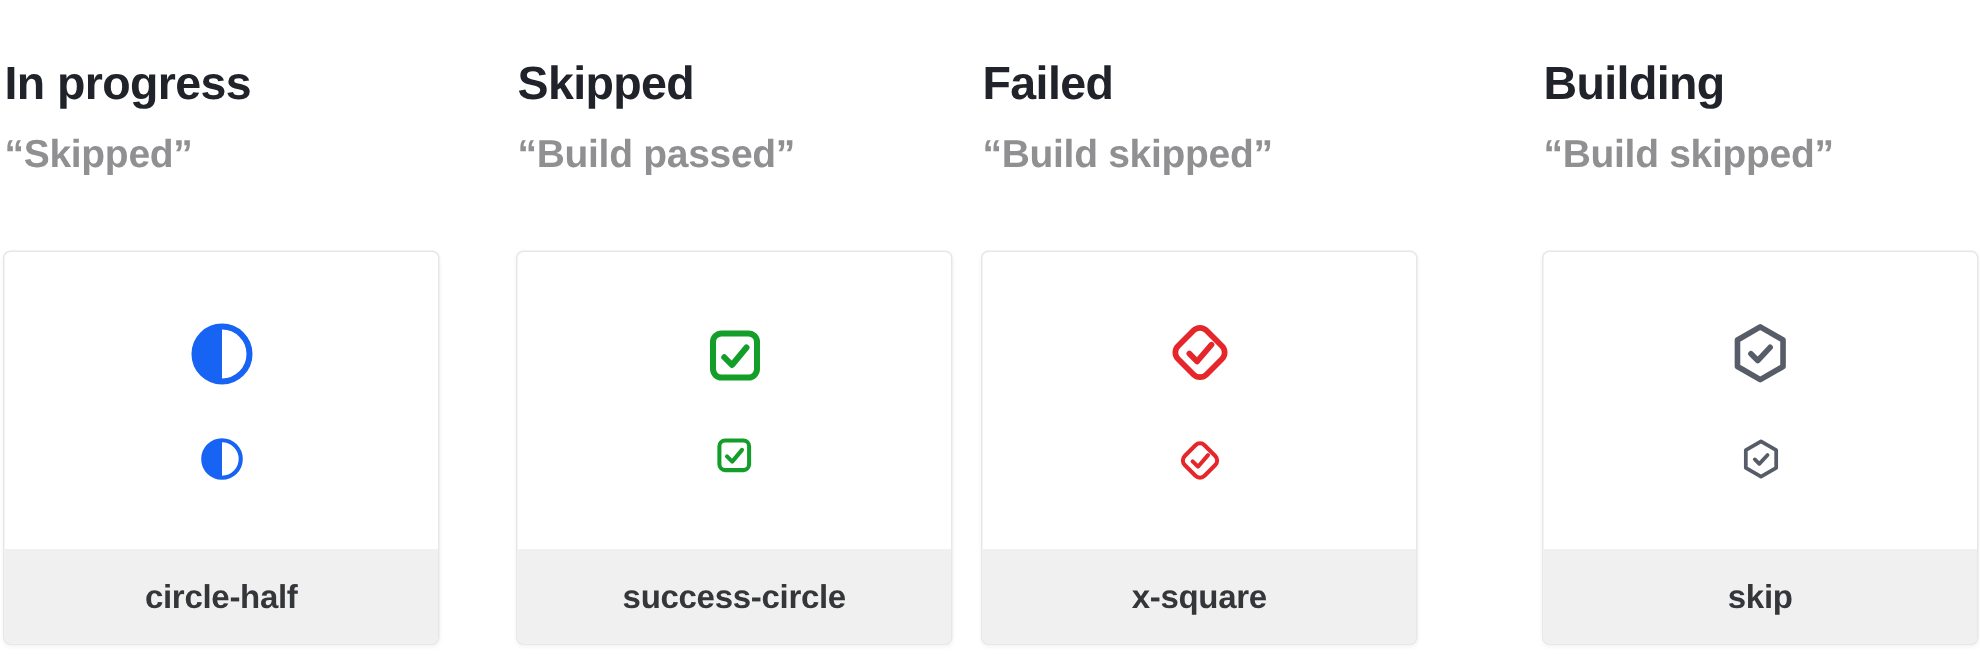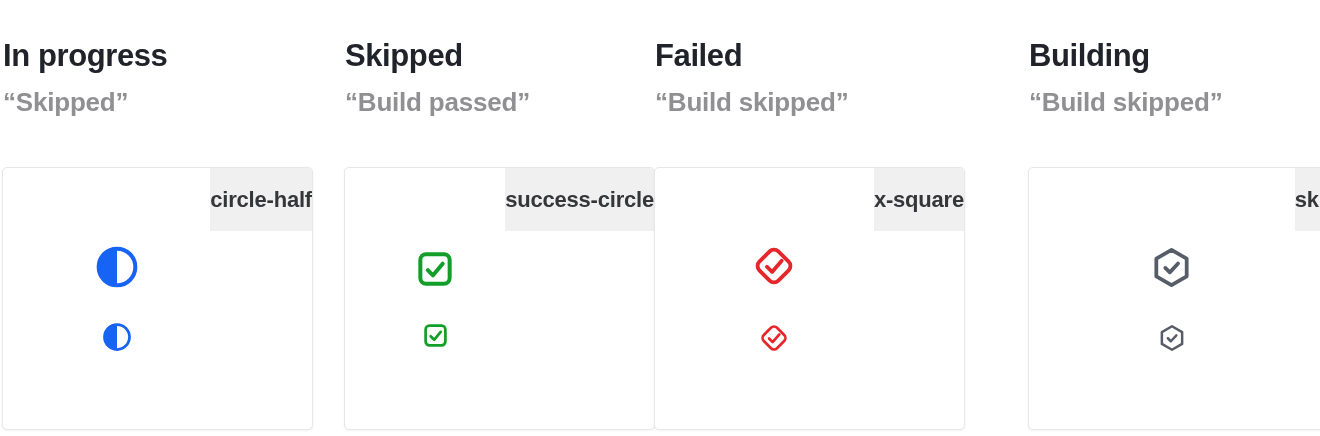--- a/index.html
+++ b/index.html
@@ -19,21 +19,21 @@
   }
   .status-subtitle{
     margin:14px 0 0 1px;font-size:26px;line-height:1.15;font-weight:700;
     color:#909093;letter-spacing:-0.2px;
   }
 
   .card{
     position:absolute;top:167px;left:0;width:289px;height:261px;
     background:#ffffff;border:1px solid #e7e7e7;border-radius:5px;
     box-shadow:0 1px 3px rgba(0,0,0,0.05);
-    display:flex;flex-direction:row;overflow:hidden;padding-left:20px;
+    display:flex;flex-direction:column;overflow:hidden;
   }
   .card-body{
     flex:1;display:flex;flex-direction:column;align-items:center;
     justify-content:center;gap:33px;color:var(--icon,#333);
   }
   .card-footer{
     height:63px;background:#f0f0f0;
     display:flex;align-items:center;justify-content:center;
   }
   .footer-label{

